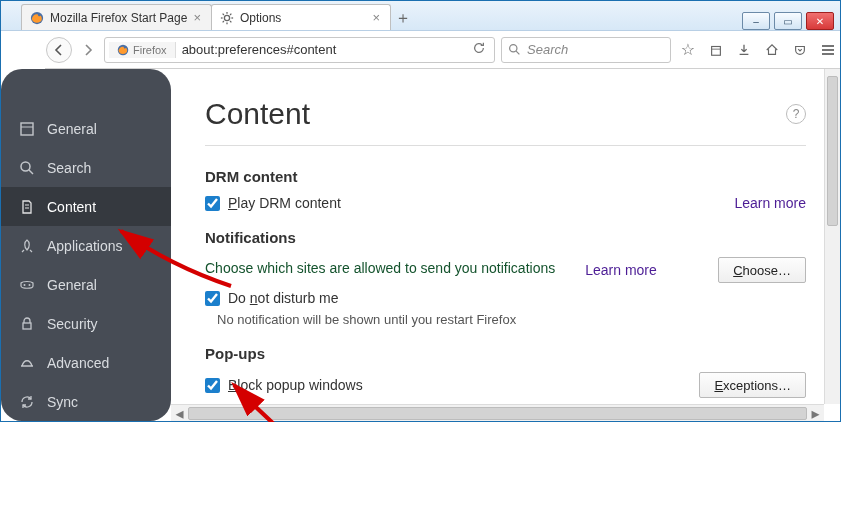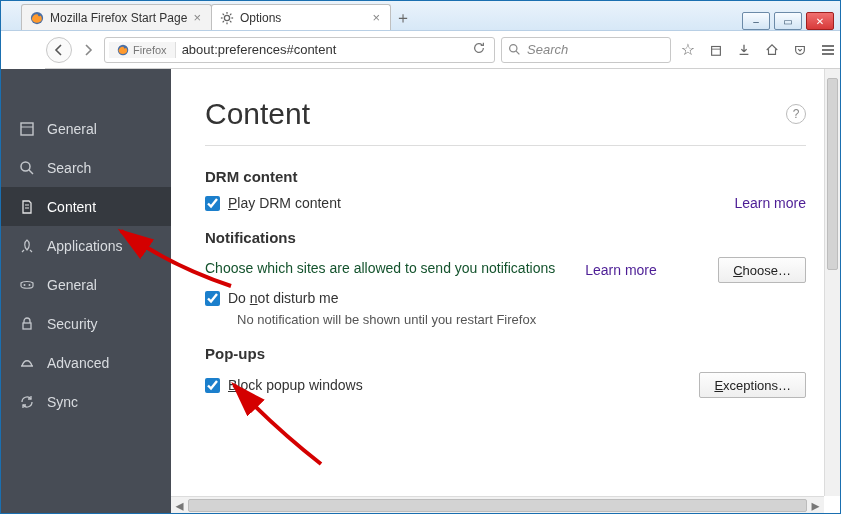--- a/index.html
+++ b/index.html
@@ -1,54 +1,54 @@
 <!DOCTYPE html>
 <html><head>
 <meta charset="utf-8">
 <style>
   * { box-sizing: border-box; margin: 0; padding: 0; font-family: "Segoe UI", Tahoma, sans-serif; }
   body { background: #fff; }
-  .window { width: 841px; height: 514px; border: 1px solid #1a6fb0; position: relative; background: #fff; }
+  .window { width: 841px; height: 422px; border: 1px solid #1a6fb0; position: relative; background: #fff; }
   .titlebar { height: 30px; background: linear-gradient(#eaf3fb,#d7e8f7); border-bottom: 1px solid #b8cfe5; display: flex; align-items: flex-end; justify-content: flex-end; position: relative; }
   .win-btns { display: flex; gap: 4px; padding: 4px 6px 0 0; }
   .win-btn { width: 28px; height: 18px; border: 1px solid #6b8aa8; border-radius: 2px; background: linear-gradient(#f7fbff,#d3e5f5); display:flex;align-items:center;justify-content:center;font-size:10px;color:#33506b;cursor:pointer;}
   .win-btn.close { background: linear-gradient(#f07070,#d83a3a); border-color:#a02020; color:#fff; }
   .tabstrip { position:absolute; left:20px; bottom:0; height:28px; display:flex; align-items:flex-end; gap:0; }
   .tab { height:26px; padding:0 10px 0 8px; background:#f3f3f3; border:1px solid #bfbfbf; border-bottom:none; border-radius:3px 3px 0 0; display:flex; align-items:center; gap:6px; font-size:12px; color:#333; margin-right:-1px; min-width:180px; position:relative;}
   .tab.active { background:#fff; z-index:2; }
   .tab .favicon { width:14px; height:14px; display:inline-flex; align-items:center; justify-content:center; }
   .tab .close-x { margin-left:auto; color:#888; font-size:13px; cursor:pointer; }
   .newtab { width:26px; height:24px; display:flex;align-items:center;justify-content:center;color:#666;font-size:16px;cursor:pointer; }
   .navbar { height:38px; border-bottom:1px solid #d0d0d0; display:flex; align-items:center; padding:0 1px; gap:6px; background:#fff;margin-left:44px; }
   .nav-btn { width:26px; height:26px; border:1px solid #c8c8c8; border-radius:13px; display:flex;align-items:center;justify-content:center;color:#555;cursor:pointer;background:#fafafa;}
   .nav-btn.fwd{border:none;background:none;width:20px;}
   .urlbar { flex:1; height:26px; border:1px solid #c8c8c8; border-radius:3px; display:flex; align-items:center; padding:0 4px; gap:6px; font-size:13px;}
   .identity { background:#f5f5f5; border-right:1px solid #ddd; padding:2px 8px; font-size:11px; color:#777; display:flex;align-items:center;gap:4px;}
   .url-text { flex:1; color:#333; }
   .reload { color:#777; cursor:pointer; padding:0 4px;}
   .searchbar { width:170px; height:26px; border:1px solid #c8c8c8; border-radius:3px; display:flex;align-items:center;padding:0 6px;gap:6px;font-size:13px;color:#888;}
   .tb-icon { width:22px; height:22px; display:flex;align-items:center;justify-content:center;color:#666;cursor:pointer;}
   .content-area { position:absolute; top:68px; left:0; right:0; bottom:0; display:flex; }
-  .sidebar { width:170px; background:#474c55; color:#c7cbd1; padding-top:40px; }
+  .sidebar { width:170px; background:#474c55; color:#c7cbd1; padding-top:40px;border-radius:21px; }
   .sb-item { height:39px; display:flex; align-items:center; gap:12px; padding:0 18px; font-size:14px; cursor:pointer; color:#d9dce0;}
   .sb-item.active { background:#35393f; color:#fff; }
   .sb-icon { width:16px; height:16px; display:inline-flex;align-items:center;justify-content:center;opacity:.85;}
   .main { flex:1; overflow:auto; position:relative; }
   .main-inner { padding:28px 34px 20px 34px; }
   h1.page-title { font-size:30px; font-weight:400; color:#333; margin-bottom:14px; display:flex;align-items:center;}
   .help-icon { margin-left:auto; width:20px;height:20px;border:1px solid #bbb;border-radius:50%;display:flex;align-items:center;justify-content:center;font-size:12px;color:#888;cursor:pointer;}
   hr.rule { border:none; border-top:1px solid #ddd; margin-bottom:22px;}
   h2.section { font-size:15px; font-weight:600; color:#333; margin:18px 0 10px 0;}
   .row { display:flex; align-items:center; gap:8px; font-size:14px; color:#333; margin:6px 0;}
   .row input[type=checkbox]{ width:15px;height:15px; accent-color:#1b7fcc;}
   .link { color:#4c1d95; cursor:pointer; font-size:14px;}
   .spacer{flex:1;}
   .btn { height:26px; padding:0 14px; border:1px solid #b8b8b8; background:linear-gradient(#fdfdfd,#efefef); border-radius:2px; font-size:13px; cursor:pointer; color:#222;}
   .desc { font-size:14px; color:#14532d; margin:4px 0 8px 0;}
-  .sub { font-size:13px; color:#555; margin-left:32px; margin-top:2px;}
+  .sub { font-size:13px; color:#555; margin-left:12px; margin-top:2px;}
   .hscroll { position:absolute; left:170px; right:16px; bottom:0; height:17px; background:#f1f1f1; border-top:1px solid #dcdcdc; display:flex;align-items:center;}
   .hscroll .track{flex:1;height:15px;position:relative;}
   .hscroll .thumb{position:absolute;left:0;right:0;top:1px;height:13px;background:#d3d3d3;border:1px solid #bcbcbc;border-radius:2px;}
   .hscroll .arrow{width:17px;height:17px;display:flex;align-items:center;justify-content:center;color:#777;}
   .vscroll { position:absolute; top:0; right:0; bottom:17px; width:16px; background:#f1f1f1; border-left:1px solid #dcdcdc;}
   .vscroll .thumb{position:absolute;top:2%;left:2px;right:2px;height:45%;background:#d3d3d3;border:1px solid #bcbcbc;border-radius:2px;}
   
   .arrow-anno { position:absolute; pointer-events:none; }
   .underline { text-decoration: underline; text-decoration-color: currentColor; }
 </style>

